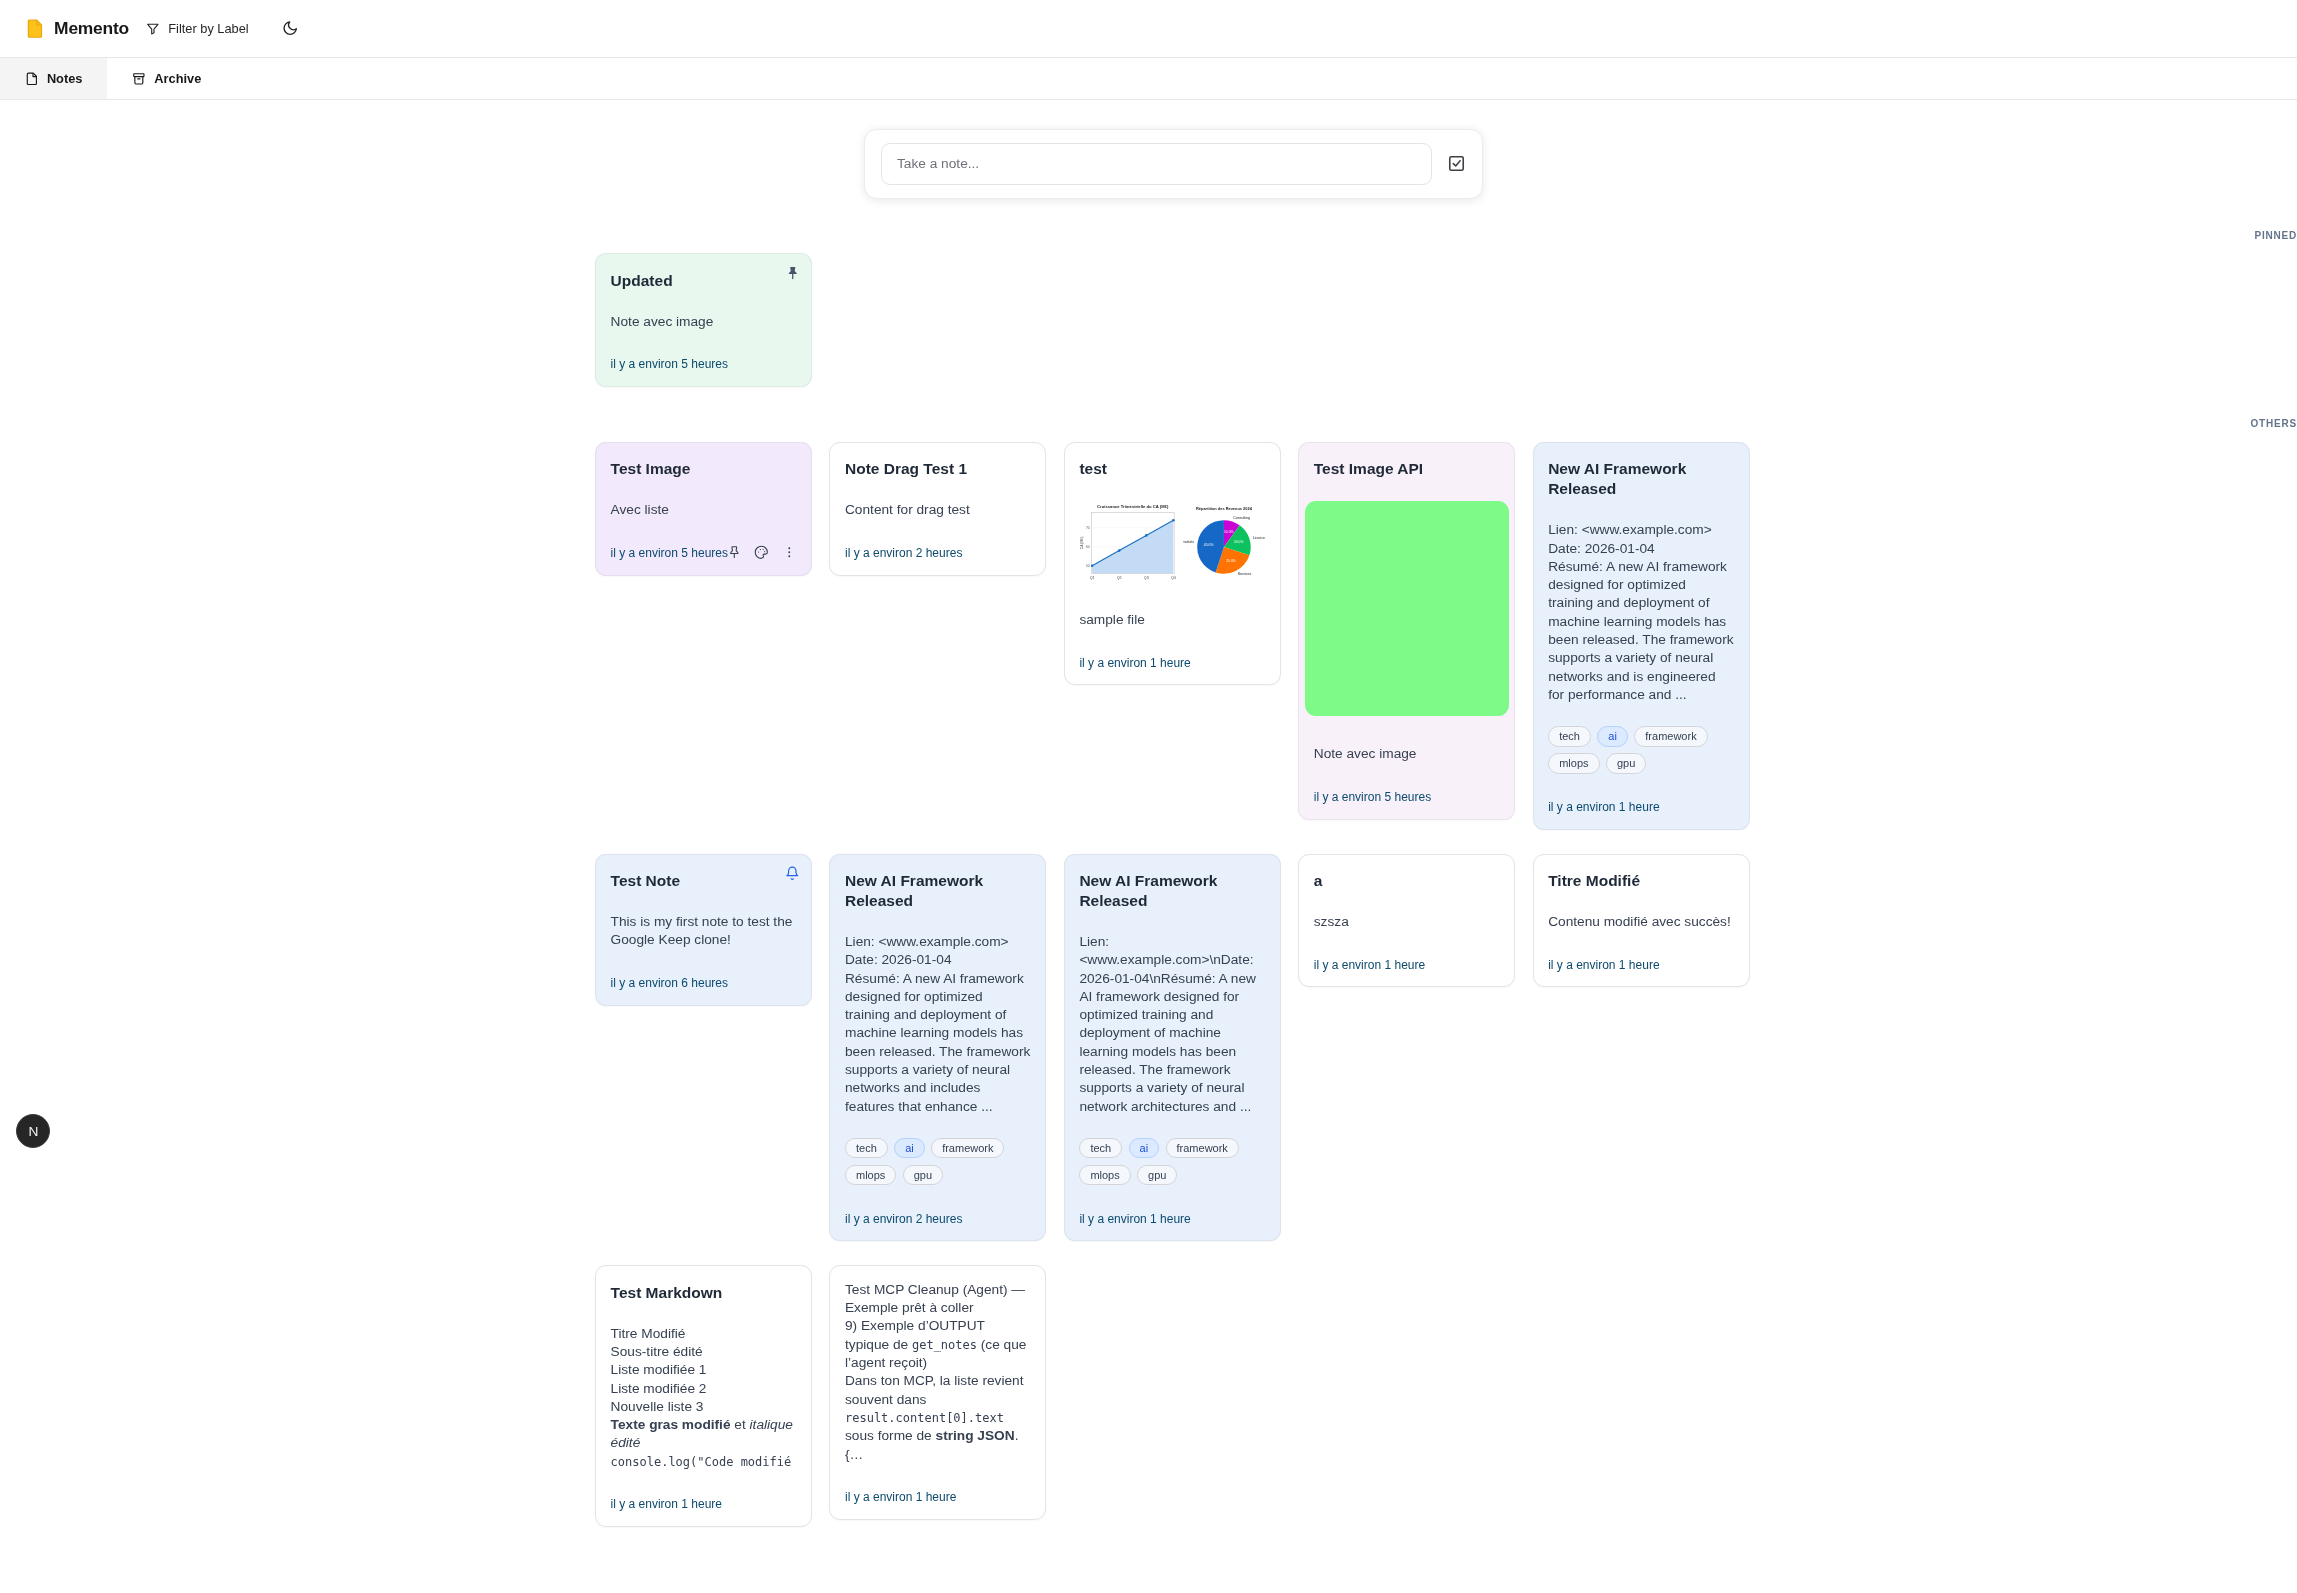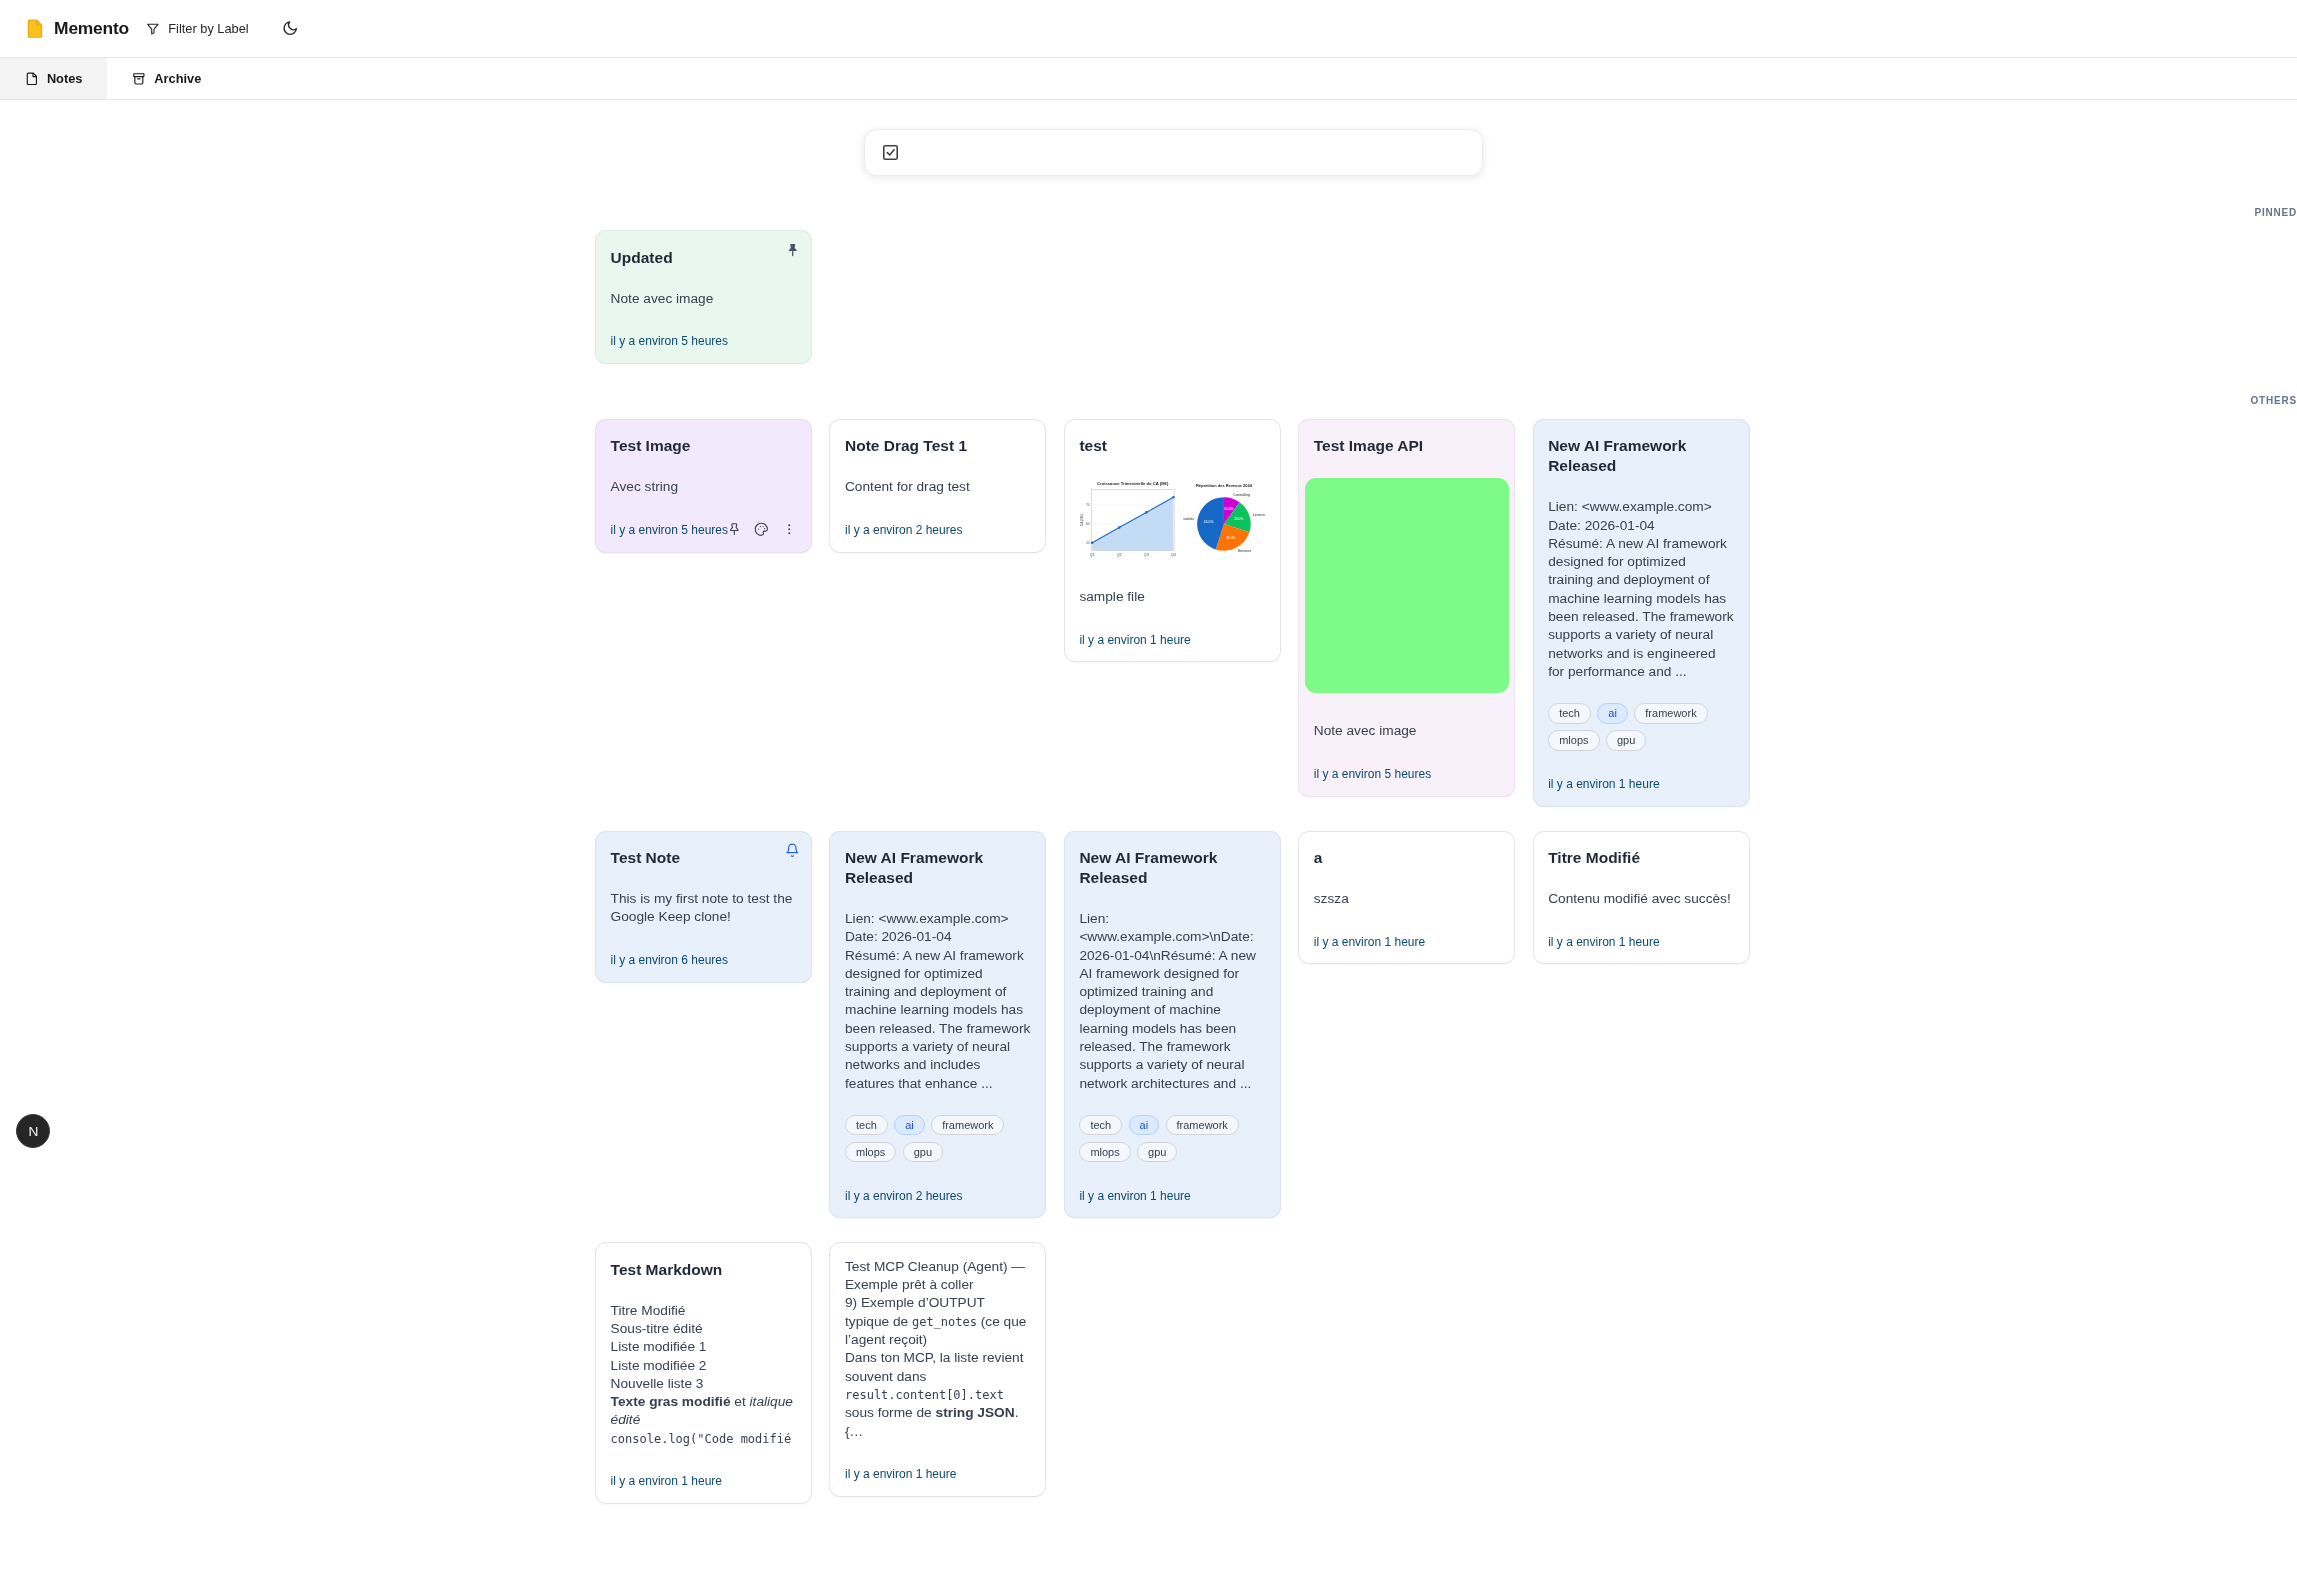--- a/index.html
+++ b/index.html
@@ -104,20 +104,21 @@
       <rect x="3" y="3" width="18" height="5" rx="1"></rect>
         <path d="M5 8v11a2 2 0 0 0 2 2h10a2 2 0 0 0 2-2V8"></path>
         <line x1="10" y1="12" x2="14" y2="12" stroke-linecap="round"></line>
     </svg>
     <span>Archive</span>
   </div>
 </nav>
 
 <div class="composer-wrap">
   <div class="composer">
+    <input type="text" placeholder="Take a note..." style="">
     <button class="composer-check">
       <svg width="19" height="19" viewBox="0 0 24 24" fill="none" stroke="currentColor" stroke-width="2" stroke-linecap="round" stroke-linejoin="round">
         <rect x="3.5" y="3.5" width="17" height="17" rx="2"></rect>
           <path d="M8 12.2l3 3L16.5 8.5"></path>
       </svg>
     </button>
   </div>
 </div>
 
 <div class="section-label">PINNED</div>
@@ -137,21 +138,21 @@
         <span class="time">il y a environ 5 heures</span>
       </div>
     </div>
   </div>
 
 <div class="section-label">OTHERS</div>
 <div class="grid" id="others-grid">
     <div class="note-card tinted" style="background: rgb(243, 233, 252);">
       <div class="card-title">Test Image</div>
       <div class="card-content">
-        <div class="cline"><span>Avec string</span></div>
+        <div class="cline"><span>Avec liste</span></div>
       </div>
       <div class="card-footer">
         <span class="time">il y a environ 5 heures</span>
         <span class="footer-actions">
           <span class="icon">
             <svg width="14.6" height="14.6" viewBox="0 0 24 24">
               <path d="M9 3h6a1 1 0 0 1 1 1l-1 5.2 2.6 2.8c.3.3.4.6.4 1v1H6v-1c0-.4.1-.7.4-1L9 9.2 8 4a1 1 0 0 1 1-1z" fill="none" stroke="currentColor" stroke-width="1.8" stroke-linejoin="round"></path>
               <line x1="12" y1="14" x2="12" y2="20.5" stroke="currentColor" stroke-width="1.8" stroke-linecap="round"></line>
             </svg>
           </span>

